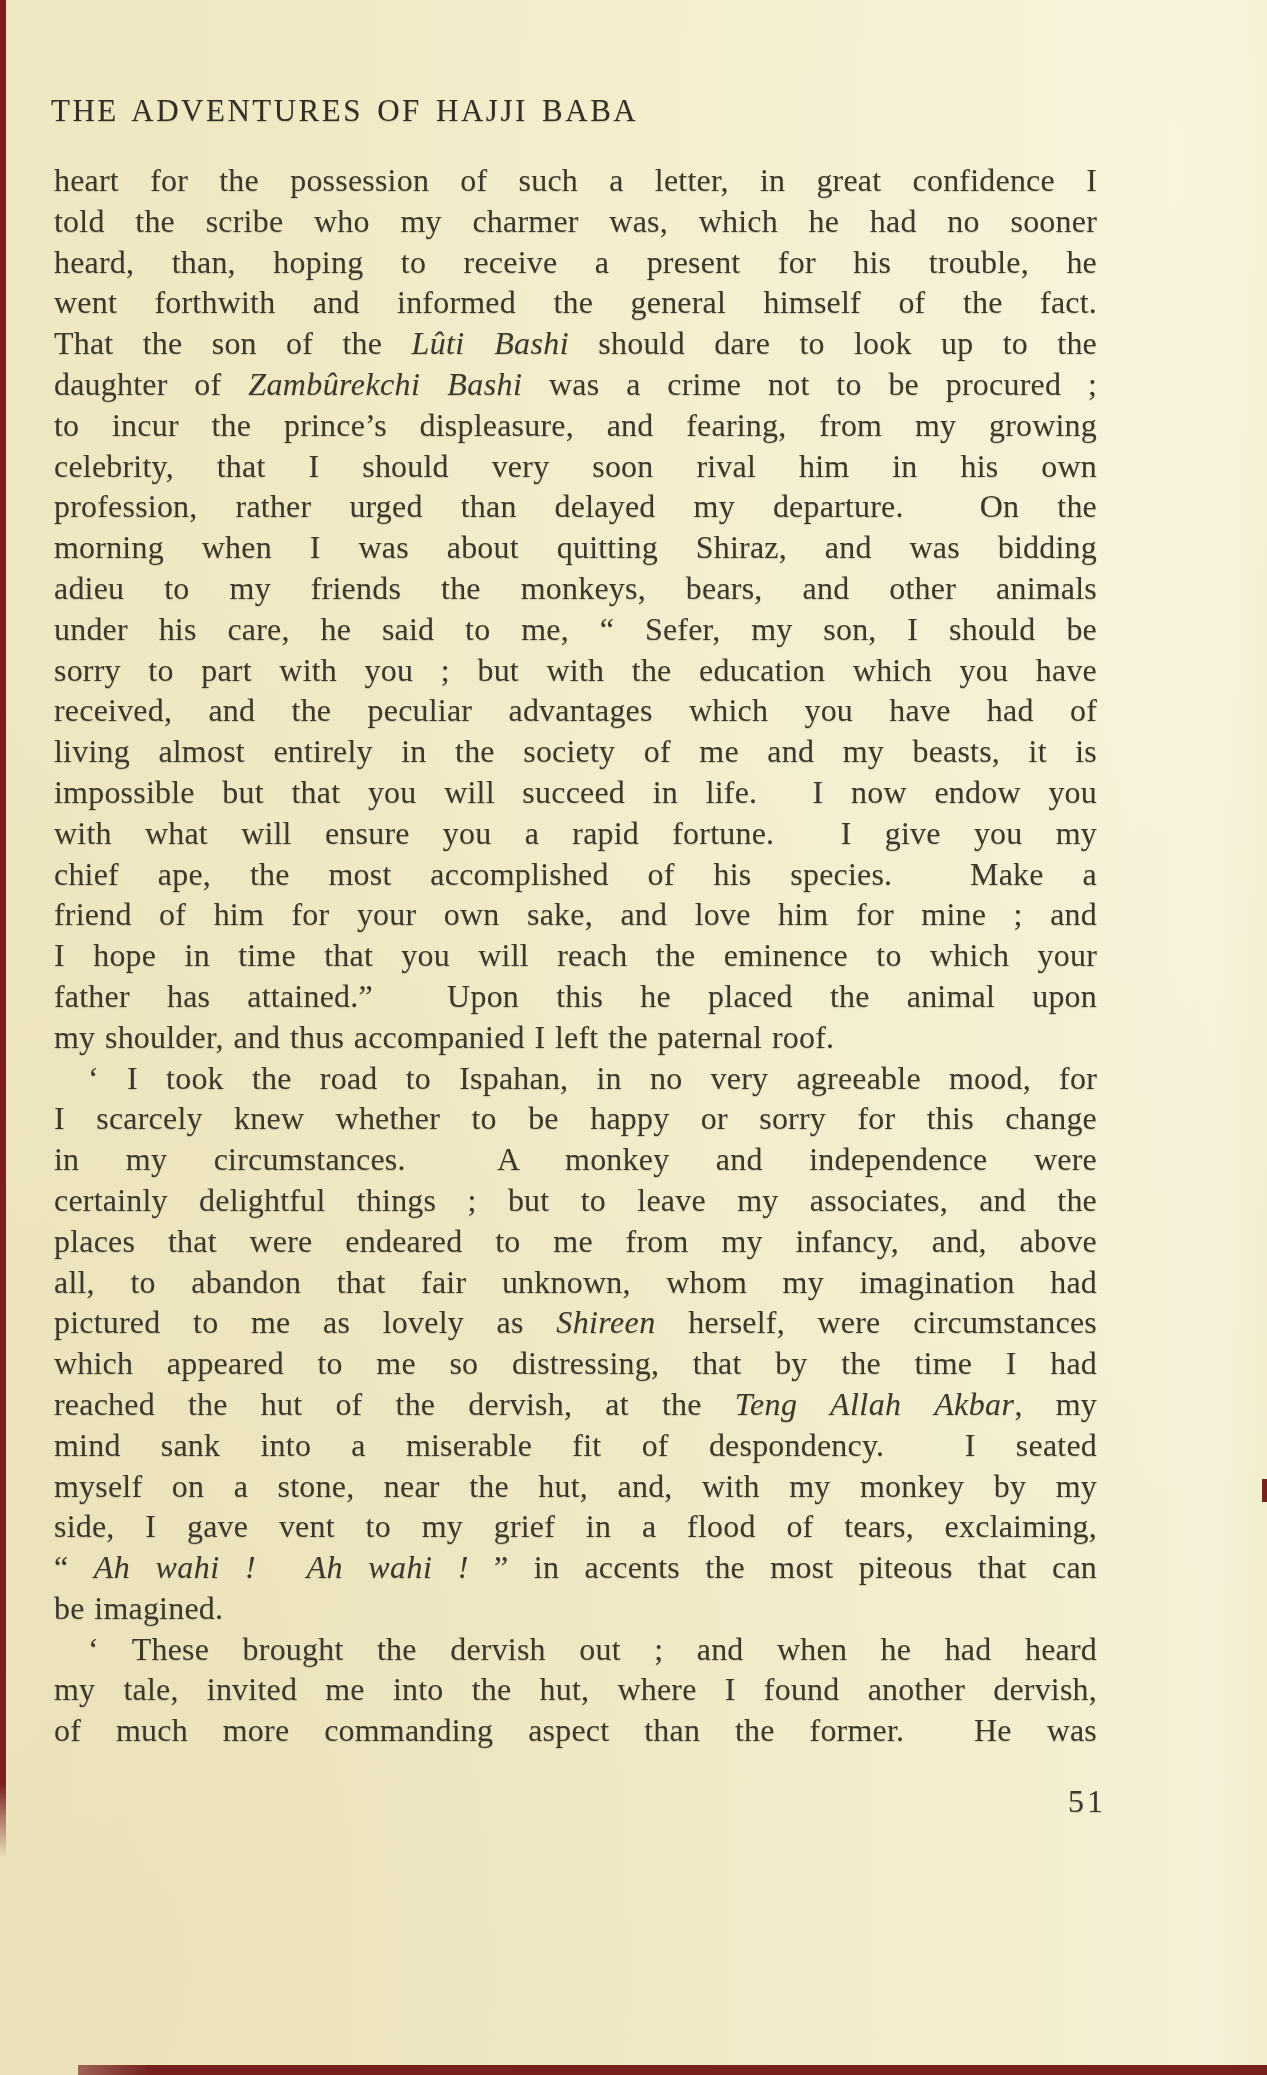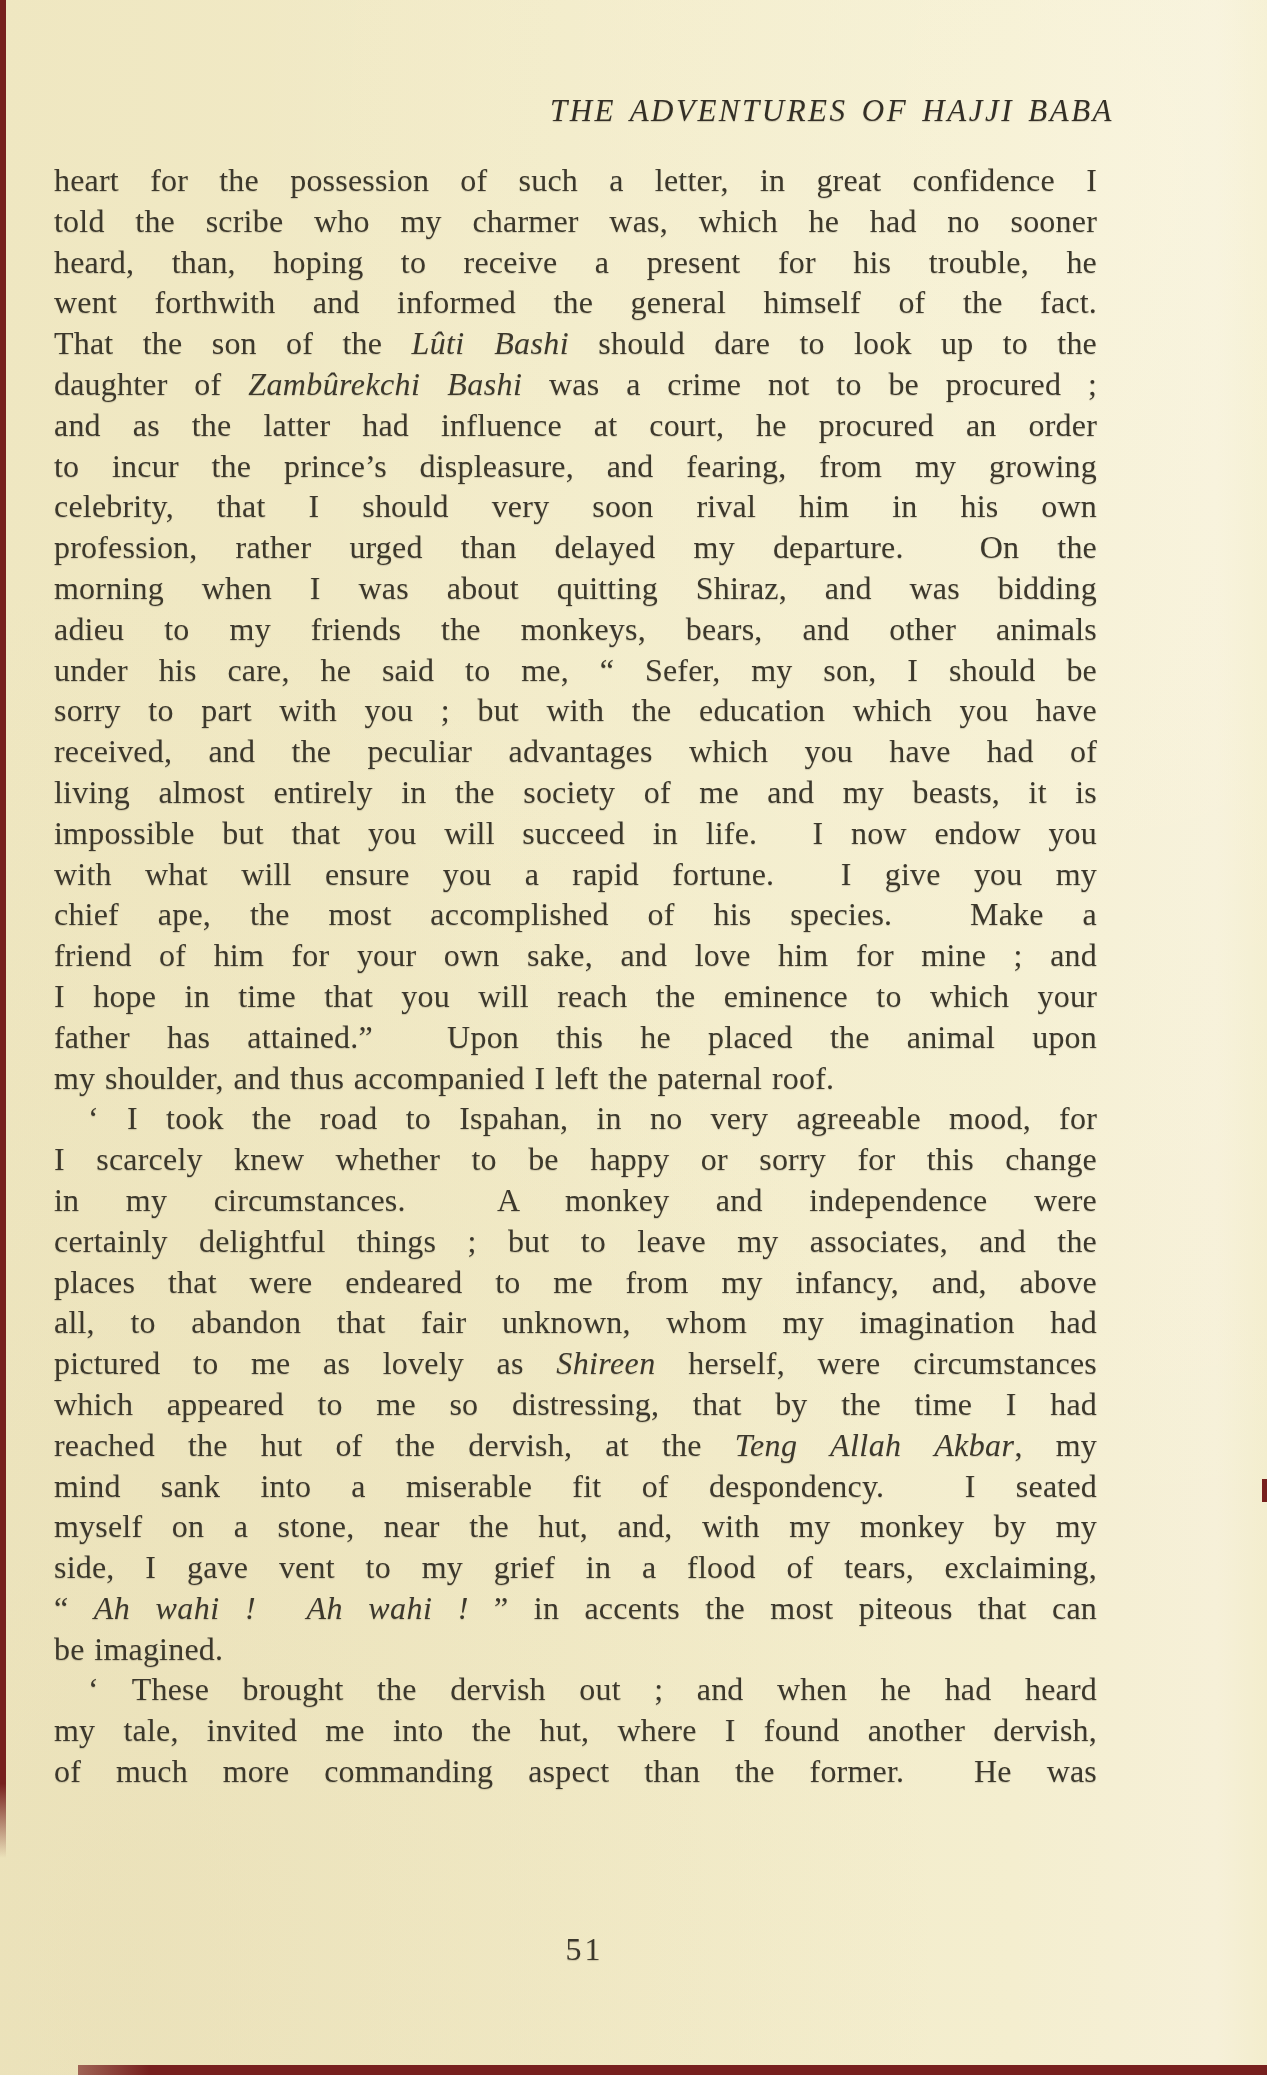--- a/index.html
+++ b/index.html
@@ -27,44 +27,43 @@
   }
   .edge-bottom{
     position:absolute;left:78px;right:0;bottom:0;height:10px;
     background:linear-gradient(90deg,rgba(119,32,30,0.65),var(--edge-color) 6%,var(--edge-color));
   }
   .edge-right-notch{
     position:absolute;right:0;top:1479px;width:5px;height:23px;
     background:var(--edge-color);
   }
   .running-head{
-    position:absolute;top:94px;left:71px;width:1043px;
-    text-align:right;
+    position:absolute;top:94px;left:51px;width:1043px;
+    text-align:left;
     font-size:31px;line-height:34px;
     letter-spacing:2.5px;word-spacing:4px;
     color:var(--title-ink-color);
     text-shadow:0 1px 1px rgba(120,110,88,0.35);
-    font-style:italic;
   }
   .text-block{
     position:absolute;top:160px;left:54px;width:1043px;
     font-size:32px;line-height:40.8px;
     letter-spacing:0.2px;word-spacing:1.5px;
     text-shadow:0 1px 1px rgba(120,110,88,0.30);
   }
   .line{
     text-align:justify;
     text-align-last:justify;
   }
   .line.end{text-align-last:left;}
   .line.indent{text-indent:34px;}
   .line i{letter-spacing:0.4px;}
   .folio{
-    position:absolute;top:1931px;left:63px;width:1043px;
-    text-align:center;
+    position:absolute;top:1783px;left:63px;width:1043px;
+    text-align:right;
     font-size:32px;letter-spacing:3px;
     text-shadow:0 1px 1px rgba(120,110,88,0.30);
   }
 </style>
 </head>
 <body>
 
 <div class="page">
   <div class="edge-left"></div>
   <div class="edge-bottom"></div>
@@ -72,21 +71,20 @@
 
   <div class="running-head">THE ADVENTURES OF HAJJI BABA</div>
 
   <div class="text-block">
       <div class="line"><span>heart for the possession of such a letter, in great confidence I</span></div>
       <div class="line"><span>told the scribe who my charmer was, which he had no sooner</span></div>
       <div class="line"><span>heard, than, hoping to receive a present for his trouble, he</span></div>
       <div class="line"><span>went forthwith and informed the general himself of the fact.</span></div>
       <div class="line"><span>That the son of the </span><i>Lûti Bashi</i><span> should dare to look up to the</span></div>
       <div class="line"><span>daughter of </span><i>Zambûrekchi Bashi</i><span> was a crime not to be procured ;</span></div>
-      <div class="line"><span>and as the latter had influence at court, he procured an order</span></div>
       <div class="line"><span>to incur the prince’s displeasure, and fearing, from my growing</span></div>
       <div class="line"><span>celebrity, that I should very soon rival him in his own</span></div>
       <div class="line"><span>profession, rather urged than delayed my departure.&nbsp; On the</span></div>
       <div class="line"><span>morning when I was about quitting Shiraz, and was bidding</span></div>
       <div class="line"><span>adieu to my friends the monkeys, bears, and other animals</span></div>
       <div class="line"><span>under his care, he said to me, “ Sefer, my son, I should be</span></div>
       <div class="line"><span>sorry to part with you ; but with the education which you have</span></div>
       <div class="line"><span>received, and the peculiar advantages which you have had of</span></div>
       <div class="line"><span>living almost entirely in the society of me and my beasts, it is</span></div>
       <div class="line"><span>impossible but that you will succeed in life.&nbsp; I now endow you</span></div>

